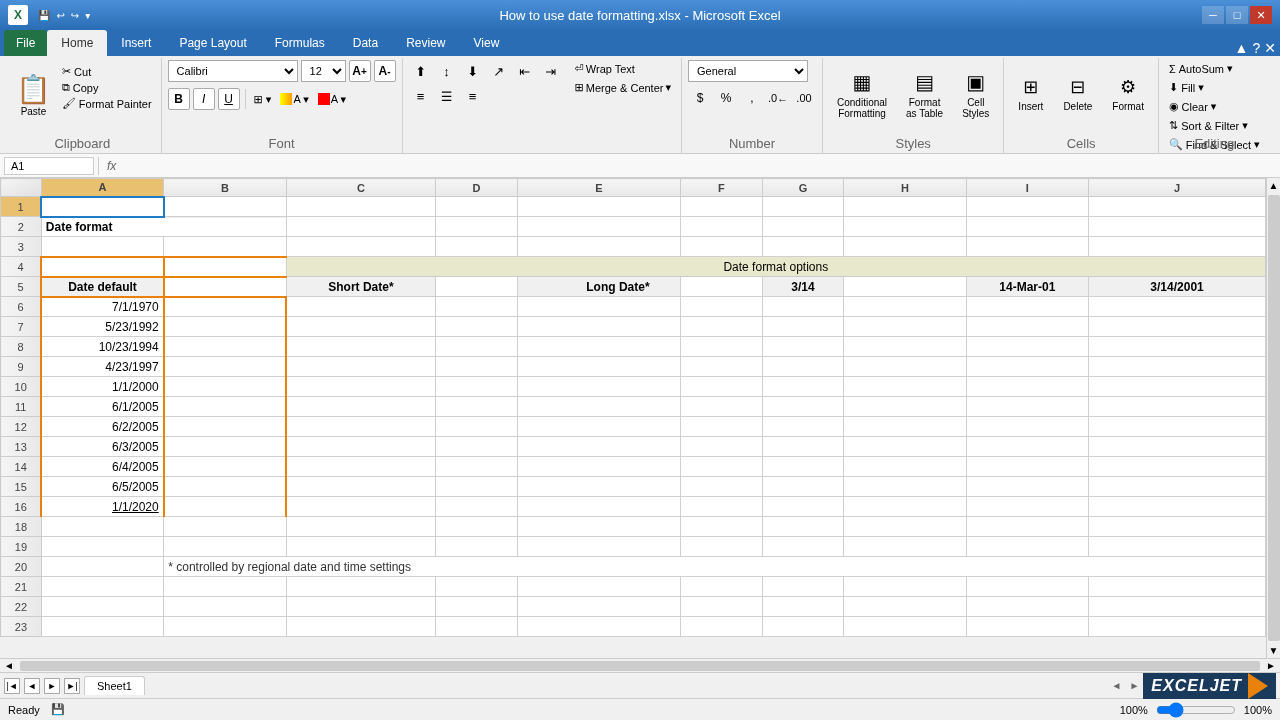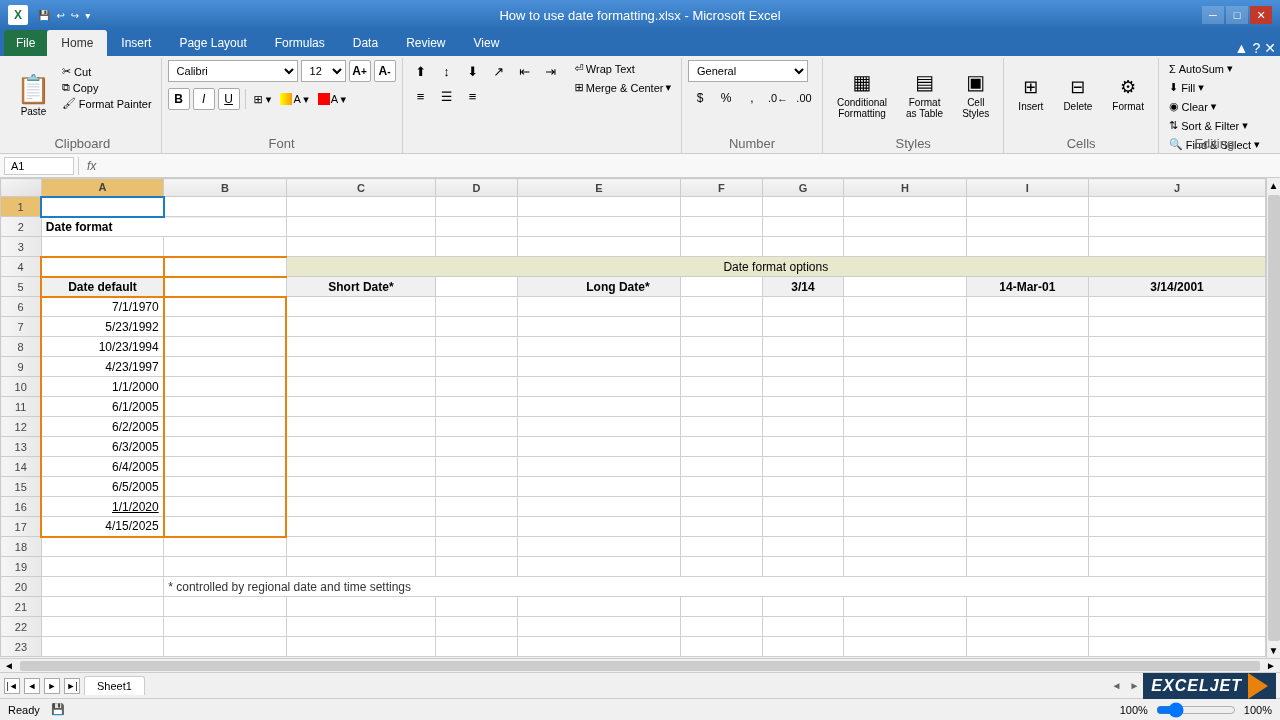--- a/index.html
+++ b/index.html
@@ -117,21 +117,21 @@
     
     .formula-bar {
       background: #f8f8f8;
       border-bottom: 1px solid #ccc;
       display: flex;
       align-items: center;
       height: 24px;
       padding: 0 4px;
       gap: 4px;
     }
-    .name-box { border: 1px solid #ccc; padding: 2px 6px; font-size: 11px; width: 70px; background: white; }
+    .name-box { border: 1px solid #ccc; padding: 2px 6px; font-size: 11px; width: 90px; background: white; }
     .formula-divider { width: 1px; height: 18px; background: #ccc; }
     .fx-label { font-style: italic; color: #666; font-size: 12px; padding: 0 4px; }
     .formula-input { flex: 1; border: none; background: transparent; font-size: 12px; outline: none; }
     table.sheet {
       border-collapse: collapse;
       width: 100%;
     }
     .col-header {
       background: linear-gradient(to bottom, #f5f5f5, #e8e8e8);
       border: 1px solid #ccc;
@@ -698,33 +698,20 @@
             <td class="cell"></td>
             <td class="cell"></td>
             <td class="cell"></td>
             <td class="cell"></td>
             <td class="cell"></td>
             <td class="cell"></td>
             <td class="cell"></td>
             <td class="cell"></td>
           </tr>
 
-          <tr>
-            <td class="row-num">17</td>
-            <td class="cell" style="border-left:2px solid #e8820c; border-right:2px solid #e8820c; border-bottom:2px solid #e8820c; text-align:right;">4/15/2025</td>
-            <td class="cell" style="border-right:2px solid #e8820c; border-bottom:2px solid #e8820c;"></td>
-            <td class="cell"></td>
-            <td class="cell"></td>
-            <td class="cell"></td>
-            <td class="cell"></td>
-            <td class="cell"></td>
-            <td class="cell"></td>
-            <td class="cell"></td>
-            <td class="cell"></td>
-          </tr>
 
           <tr>
             <td class="row-num">18</td>
             <td class="cell"></td>
             <td class="cell"></td>
             <td class="cell"></td>
             <td class="cell"></td>
             <td class="cell"></td>
             <td class="cell"></td>
             <td class="cell"></td>

